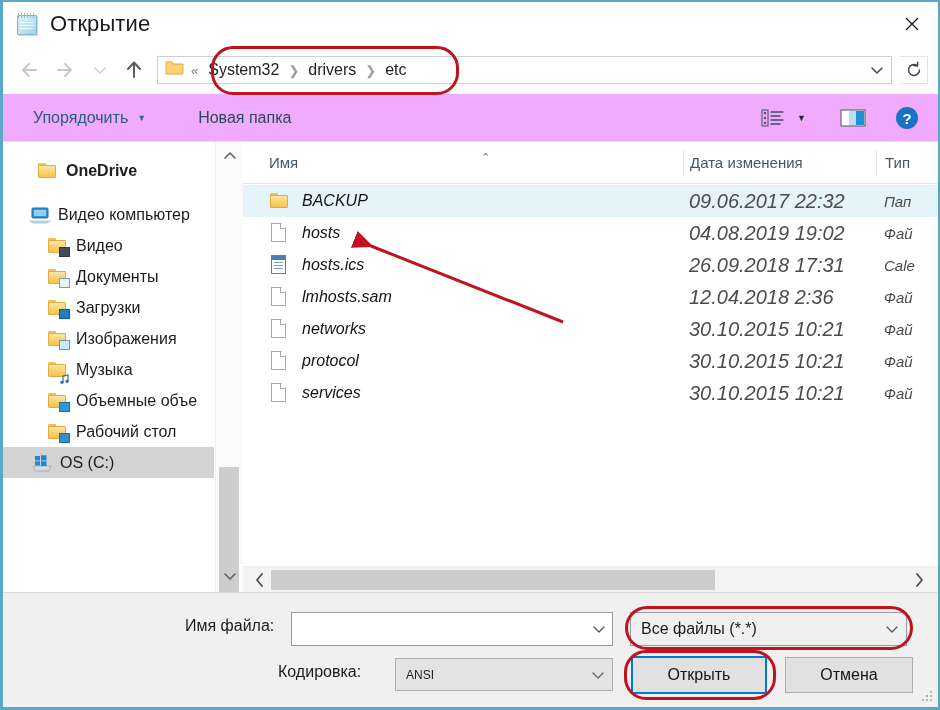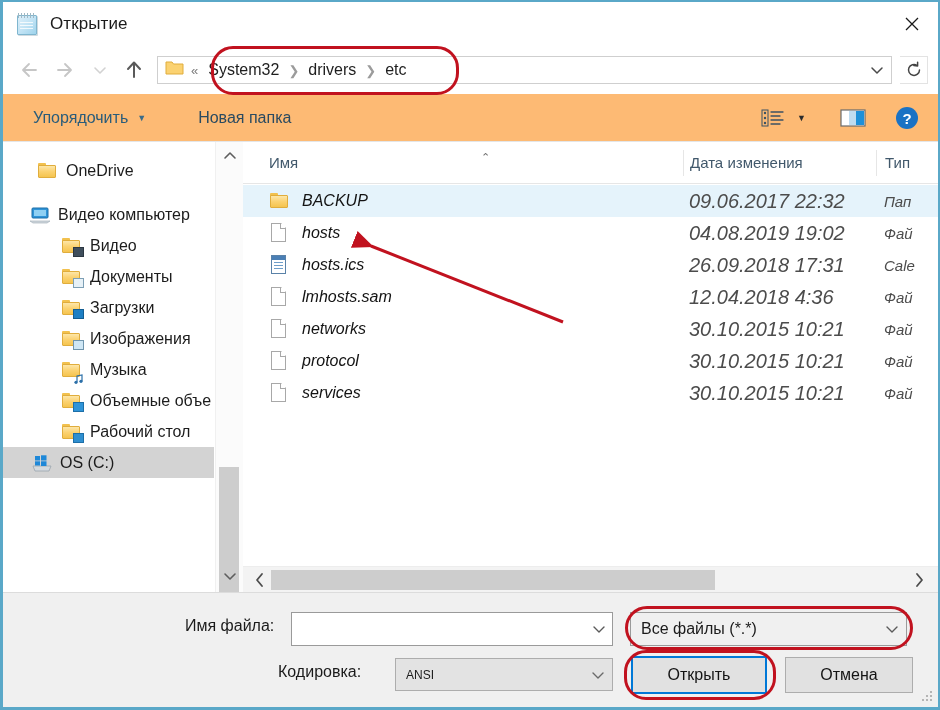--- a/index.html
+++ b/index.html
@@ -41,21 +41,21 @@
   #app-icon .rings {
     position: absolute; left: 3px; top: 2px; width: 18px; height: 5px;
     background: repeating-linear-gradient(to right,#9fb8c4 0 1px, transparent 1px 3px);
   }
   #app-icon .lines {
     position: absolute; left: 5px; top: 11px; width: 13px; height: 9px;
     background: repeating-linear-gradient(to bottom,#ffffff 0 1px, transparent 1px 3px);
     opacity:.8;
   }
   #title-text {
-    margin-left: 9px; font-size: 17px; color: #1b1b1b; letter-spacing: .1px;
+    margin-left: 9px; font-size: 22px; color: #1b1b1b; letter-spacing: .1px;
   }
   #close-btn {
     position: absolute; right: 0; top: 0; width: 52px; height: 44px;
     display: flex; align-items: center; justify-content: center;
     cursor: default;
   }
   #close-btn svg { display:block; }
 
   
   #navbar {
@@ -95,21 +95,21 @@
   }
   #search-input-text {
     flex: 1 1 auto; font-size: 15px; color: #8a8a8a; margin-left: 10px;
     white-space: nowrap; overflow: hidden;
   }
   #search-icon-wrap { width: 30px; display:flex; align-items:center; justify-content:center; }
 
   
   #commandbar {
     position: absolute; left: 0; top: 92px; right: 0; height: 48px;
-    background: #fdba74; border-bottom: 1px solid #e4e6e8;
+    background: #f0abfc; border-bottom: 1px solid #e4e6e8;
     display: flex; align-items: center; text-align: right;
   }
   .cmd-item {
     font-size: 16px; color: #2b4a60; display:flex; align-items:center; height:100%;
     padding: 0 10px;
   }
   #cmd-organize { margin-left: 20px; color:#2a5c7a; }
   #cmd-organize .caret { margin-left: 9px; font-size: 9px; color:#3a6b88; }
   #cmd-newfolder { margin-left: 32px; color:#2a4a60; }
   #cmd-right { margin-left: auto; display:flex; align-items:center; height:100%; }
@@ -123,23 +123,23 @@
     position: absolute; left: 0; top: 140px; width: 212px; bottom: 115px;
     background: #ffffff; border-right: 1px solid #ffffff;
     overflow: hidden;
   }
   .tree-item {
     height: 31px; display: flex; align-items: center;
     font-size: 16px; color: #1c1c1c; white-space: nowrap;
   }
   .tree-item.selected { background: #d3d3d3; }
   .tree-item .ticon { width: 22px; height: 20px; margin-right: 7px; flex: 0 0 auto; position: relative; }
-  .indent-0 { padding-left: 34px; }
+  .indent-0 { padding-left: 34px; font-weight: bold; }
   .indent-1 { padding-left: 26px; }
-  .indent-2 { padding-left: 58px; }
+  .indent-2 { padding-left: 44px; }
   .indent-3 { padding-left: 28px; }
   .spacer-row { height: 13px; }
 
   
   .folder-ic { position:absolute; left:1px; top:2px; width:18px; height:15px; }
   .folder-ic .tab { position:absolute; left:0; top:0; width:8px; height:3px;
     background:#f2c14e; border-radius:1px 1px 0 0; }
   .folder-ic .body { position:absolute; left:0; top:2px; width:18px; height:13px;
     background: linear-gradient(to bottom,#fde6a8 0%, #fbd271 50%, #f5c44f 100%);
     border: 1px solid #e0ad3c; border-radius: 1px; }
@@ -590,21 +590,21 @@
         <div class="ftype">Cale</div>
       </div>
 
       <div class="frow">
         <div class="fname">
           <span class="ic">
               <span class="doc-ic"></span>
             </span>
           <span>lmhosts.sam</span>
         </div>
-        <div class="fdate">12.04.2018 4:36</div>
+        <div class="fdate">12.04.2018 2:36</div>
         <div class="ftype">Фай</div>
       </div>
 
       <div class="frow">
         <div class="fname">
           <span class="ic">
               <span class="doc-ic"></span>
             </span>
           <span>networks</span>
         </div>

